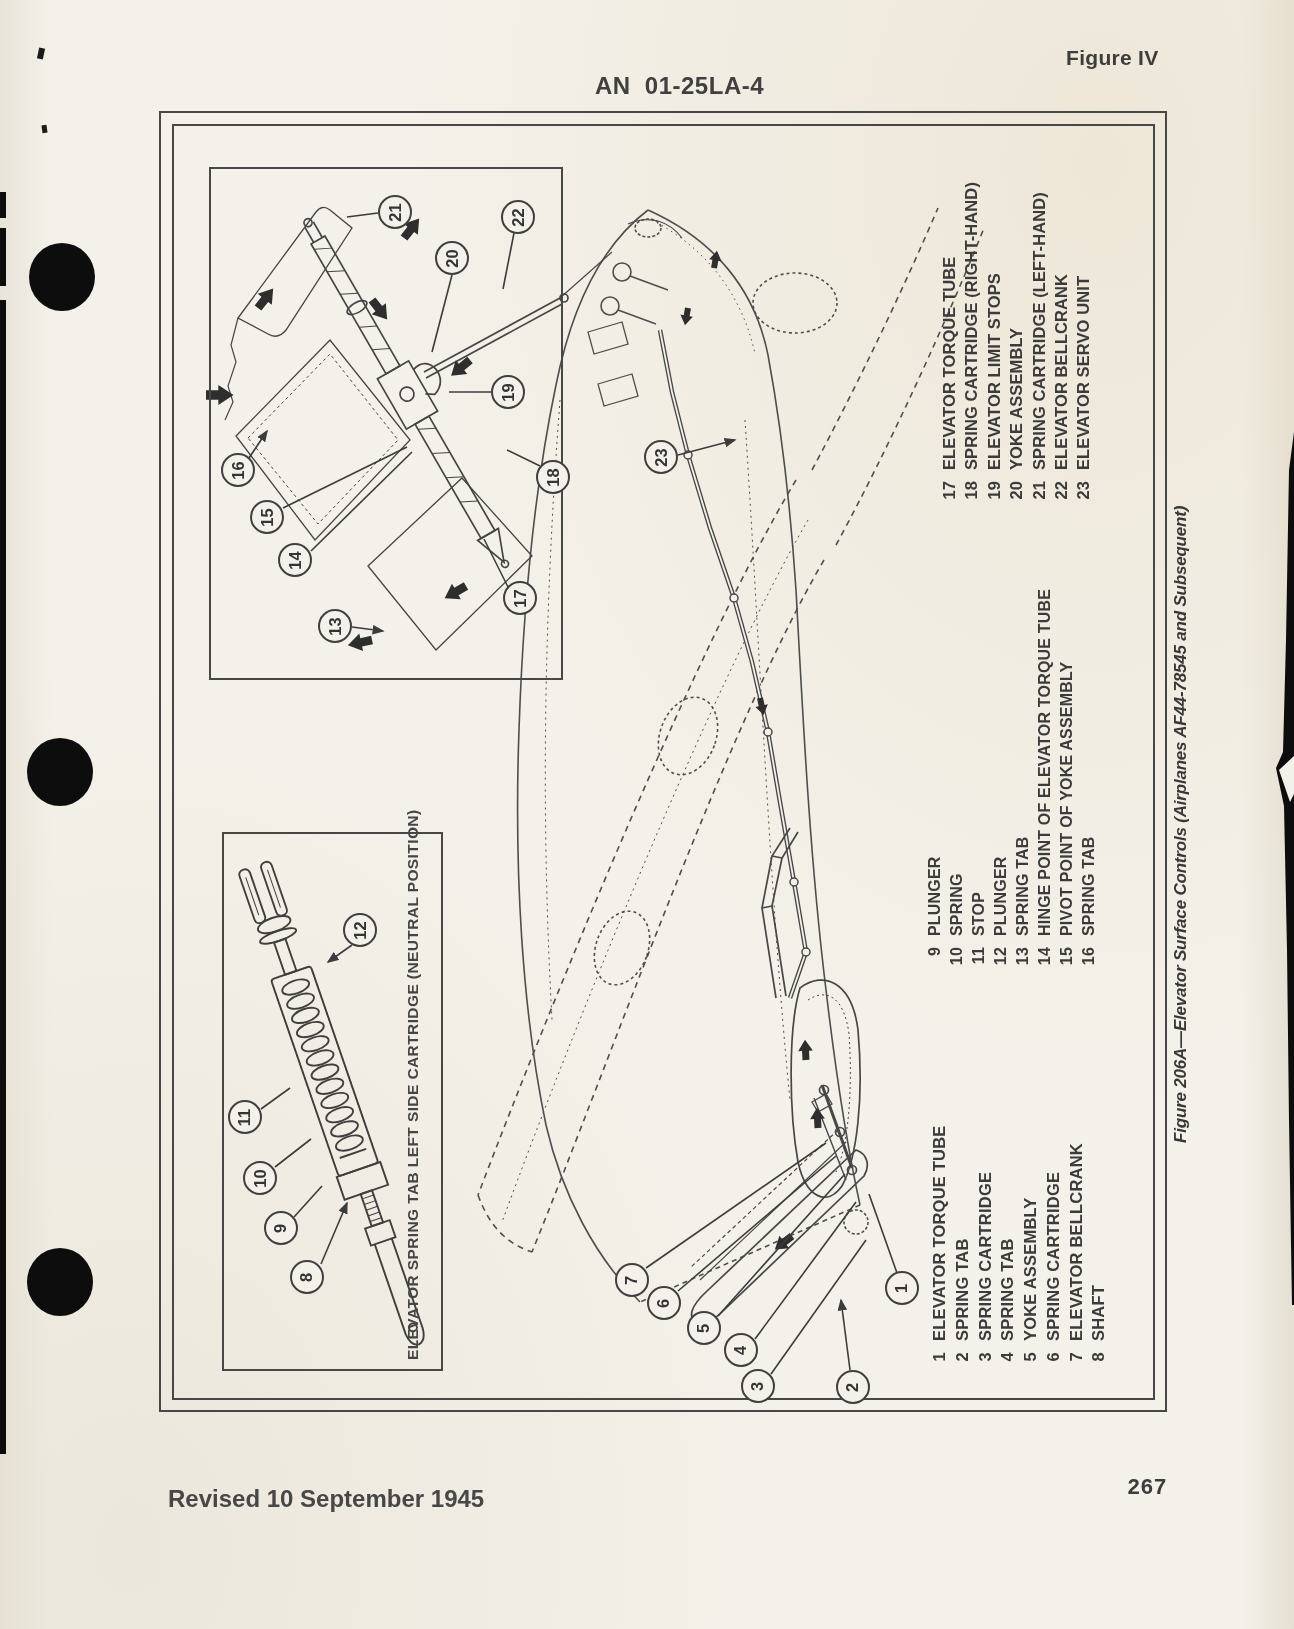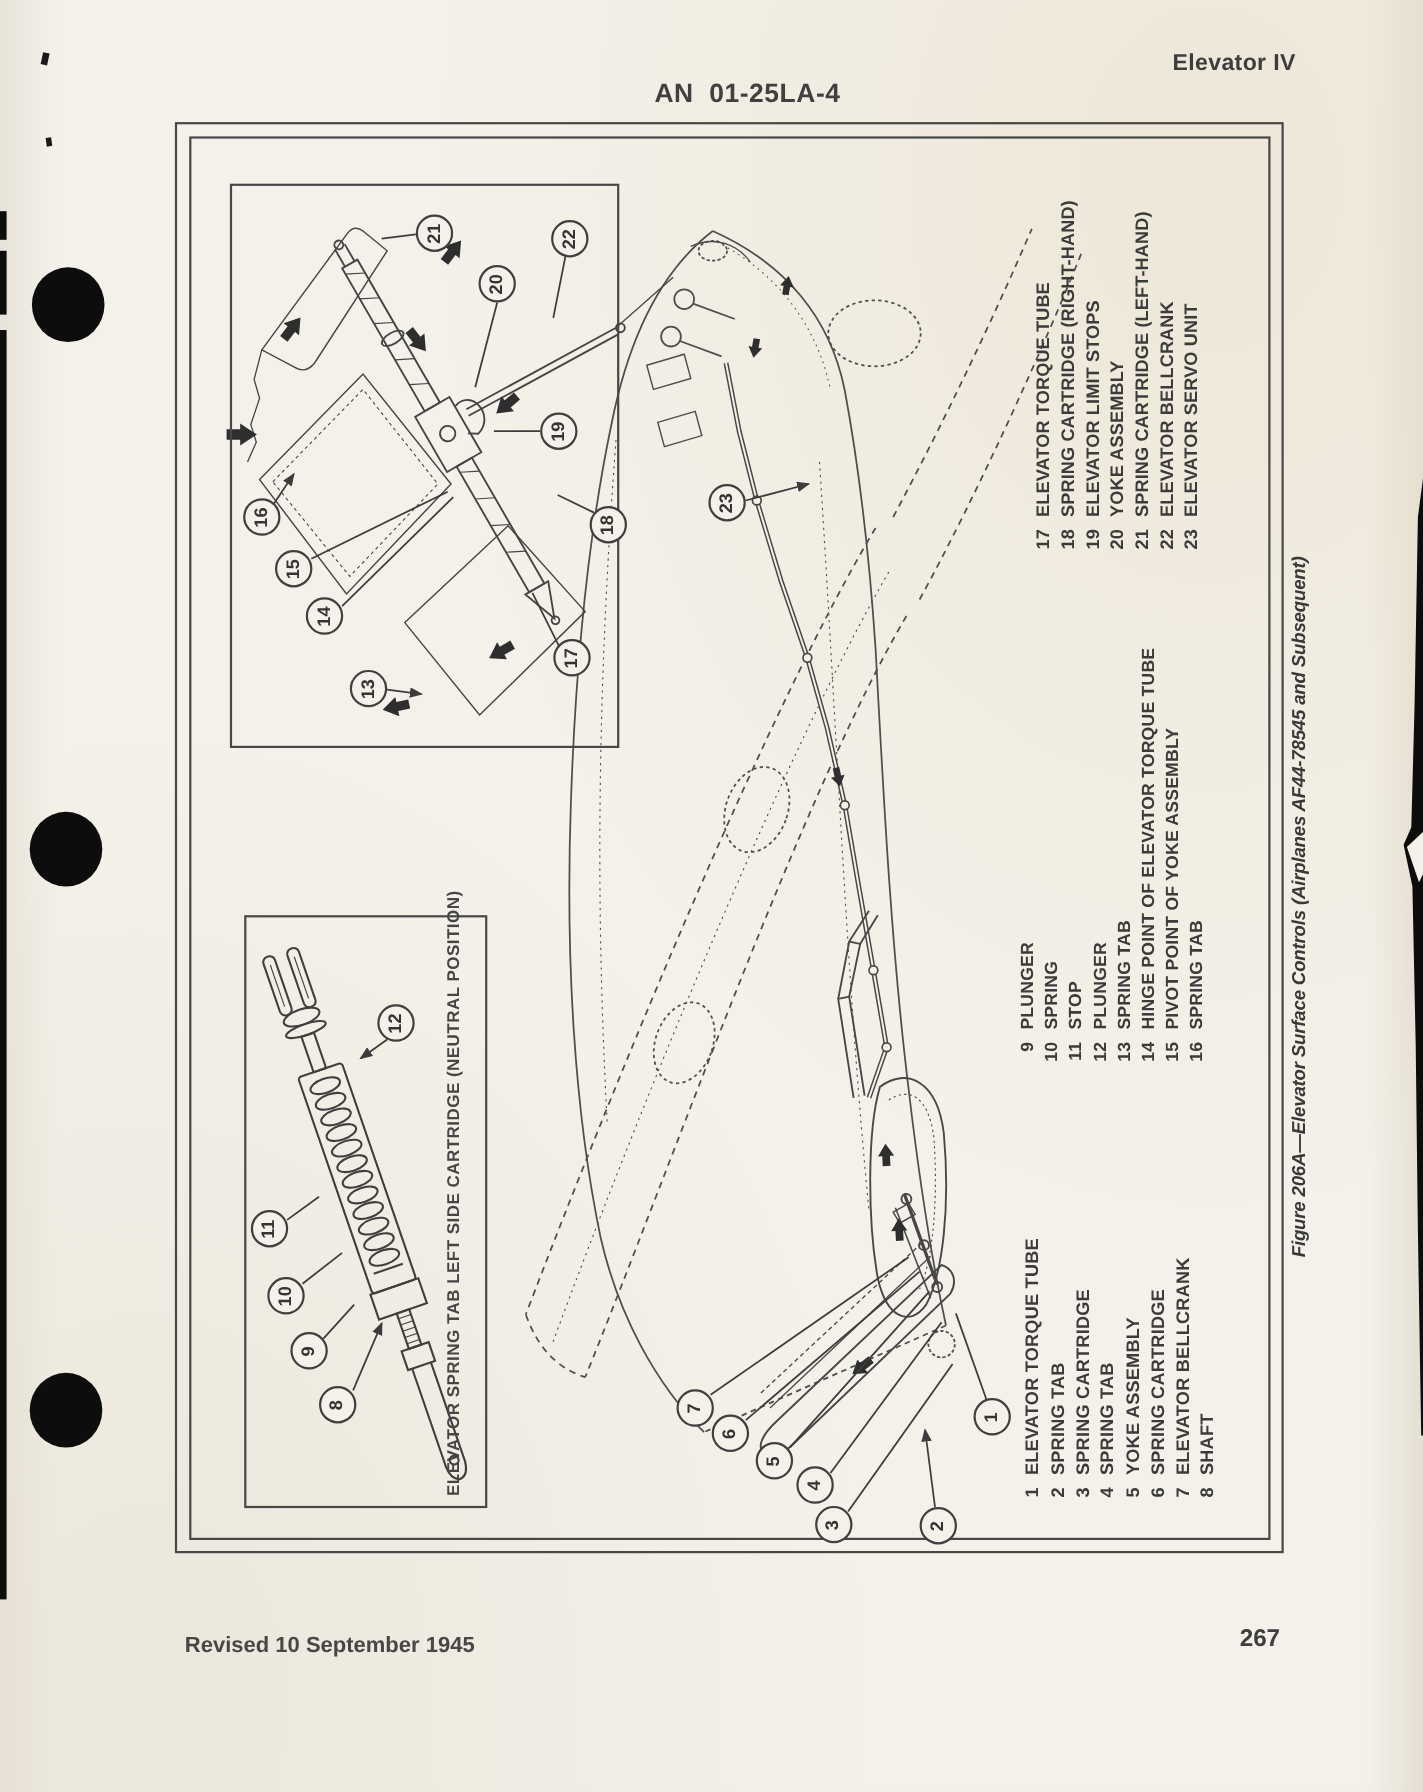--- a/index.html
+++ b/index.html
@@ -10,22 +10,22 @@
       radial-gradient(ellipse at 85% 10%, rgba(233,223,201,.55) 0%, rgba(233,223,201,0) 45%),
       radial-gradient(ellipse at 10% 95%, rgba(228,221,205,.5) 0%, rgba(228,221,205,0) 40%),
       linear-gradient(90deg, rgba(210,202,184,.35) 0%, rgba(210,202,184,0) 4%, rgba(210,202,184,0) 96%, rgba(205,196,175,.4) 100%);
     font-family:"Liberation Sans", sans-serif;
     color:#3a3a3a;
   }
   .abs{position:absolute;}
   
   .doc-num{left:595px;top:72px;font-size:24px;font-weight:bold;letter-spacing:.5px;word-spacing:7px;color:#404040;}
   .section{left:1066px;top:46px;font-size:21px;font-weight:bold;letter-spacing:.3px;color:#3d3d3d;}
-  .footer-rev{left:168px;top:1485px;font-size:20px;font-weight:bold;color:#474747;}
-  .footer-page{left:1127px;top:1476px;font-size:22px;font-weight:bold;color:#3d3d3d;}
+  .footer-rev{left:168px;top:1485px;font-size:24px;font-weight:bold;color:#474747;}
+  .footer-page{left:1127px;top:1476px;font-size:22px;font-weight:bold;color:#3d3d3d;font-family:Liberation Mono, monospace;}
   
   .frame{position:absolute;border:2.5px solid #474747;background:transparent;box-sizing:border-box;}
   .frame.inner{border-width:2px;}
   
   .rotblock{position:absolute;transform-origin:0 0;z-index:4;}
   .lline{display:flex;white-space:nowrap;font-weight:bold;color:#3b3b3b;}
   .g1 .lline{height:22.75px;line-height:22.75px;font-size:16.5px;letter-spacing:.2px;}
   .g2 .lline{height:22px;line-height:22px;font-size:16px;letter-spacing:.2px;}
   .g3 .lline{height:22.4px;line-height:22.4px;font-size:16.5px;letter-spacing:.1px;}
   .lnum{flex:0 0 26px;text-align:right;margin-right:11px;}
@@ -245,21 +245,21 @@
       <line x1="771" y1="1374" x2="866" y2="1240"></line>
     </g>
 
     <g>
       <path d="M 1294,432 L 1289,470 L 1286,640 L 1283,752 L 1276,768 L 1284,806 L 1287,950 L 1289,1120 L 1292,1305 L 1294,1305 Z" fill="#0d0d0d"></path>
       <path d="M 1294,756 L 1279,770 L 1290,802 L 1294,794 Z" fill="#f4f1ea"></path>
     </g>
   </svg>
 
   <div class="abs doc-num">AN 01-25LA-4</div>
-  <div class="abs section">Elevator IV</div>
+  <div class="abs section">Figure IV</div>
 
   <div class="frame" style="left:159px;top:111px;width:1008px;height:1301px;z-index:2"></div>
   <div class="frame inner" style="left:172px;top:124px;width:983px;height:1276px;z-index:2"></div>
   <div class="frame inner" style="left:209px;top:167px;width:354px;height:513px;z-index:2"></div>
   <div class="frame inner" style="left:222px;top:832px;width:221px;height:539px;z-index:2"></div>
 
   <div class="rotblock g1" style="left:928px;top:1158px;width:220px;height:182px;transform:rotate(-90deg) translateX(-220px);">
     <div class="lline">
         <span class="lnum">1</span>
         <span>ELEVATOR TORQUE TUBE</span>

